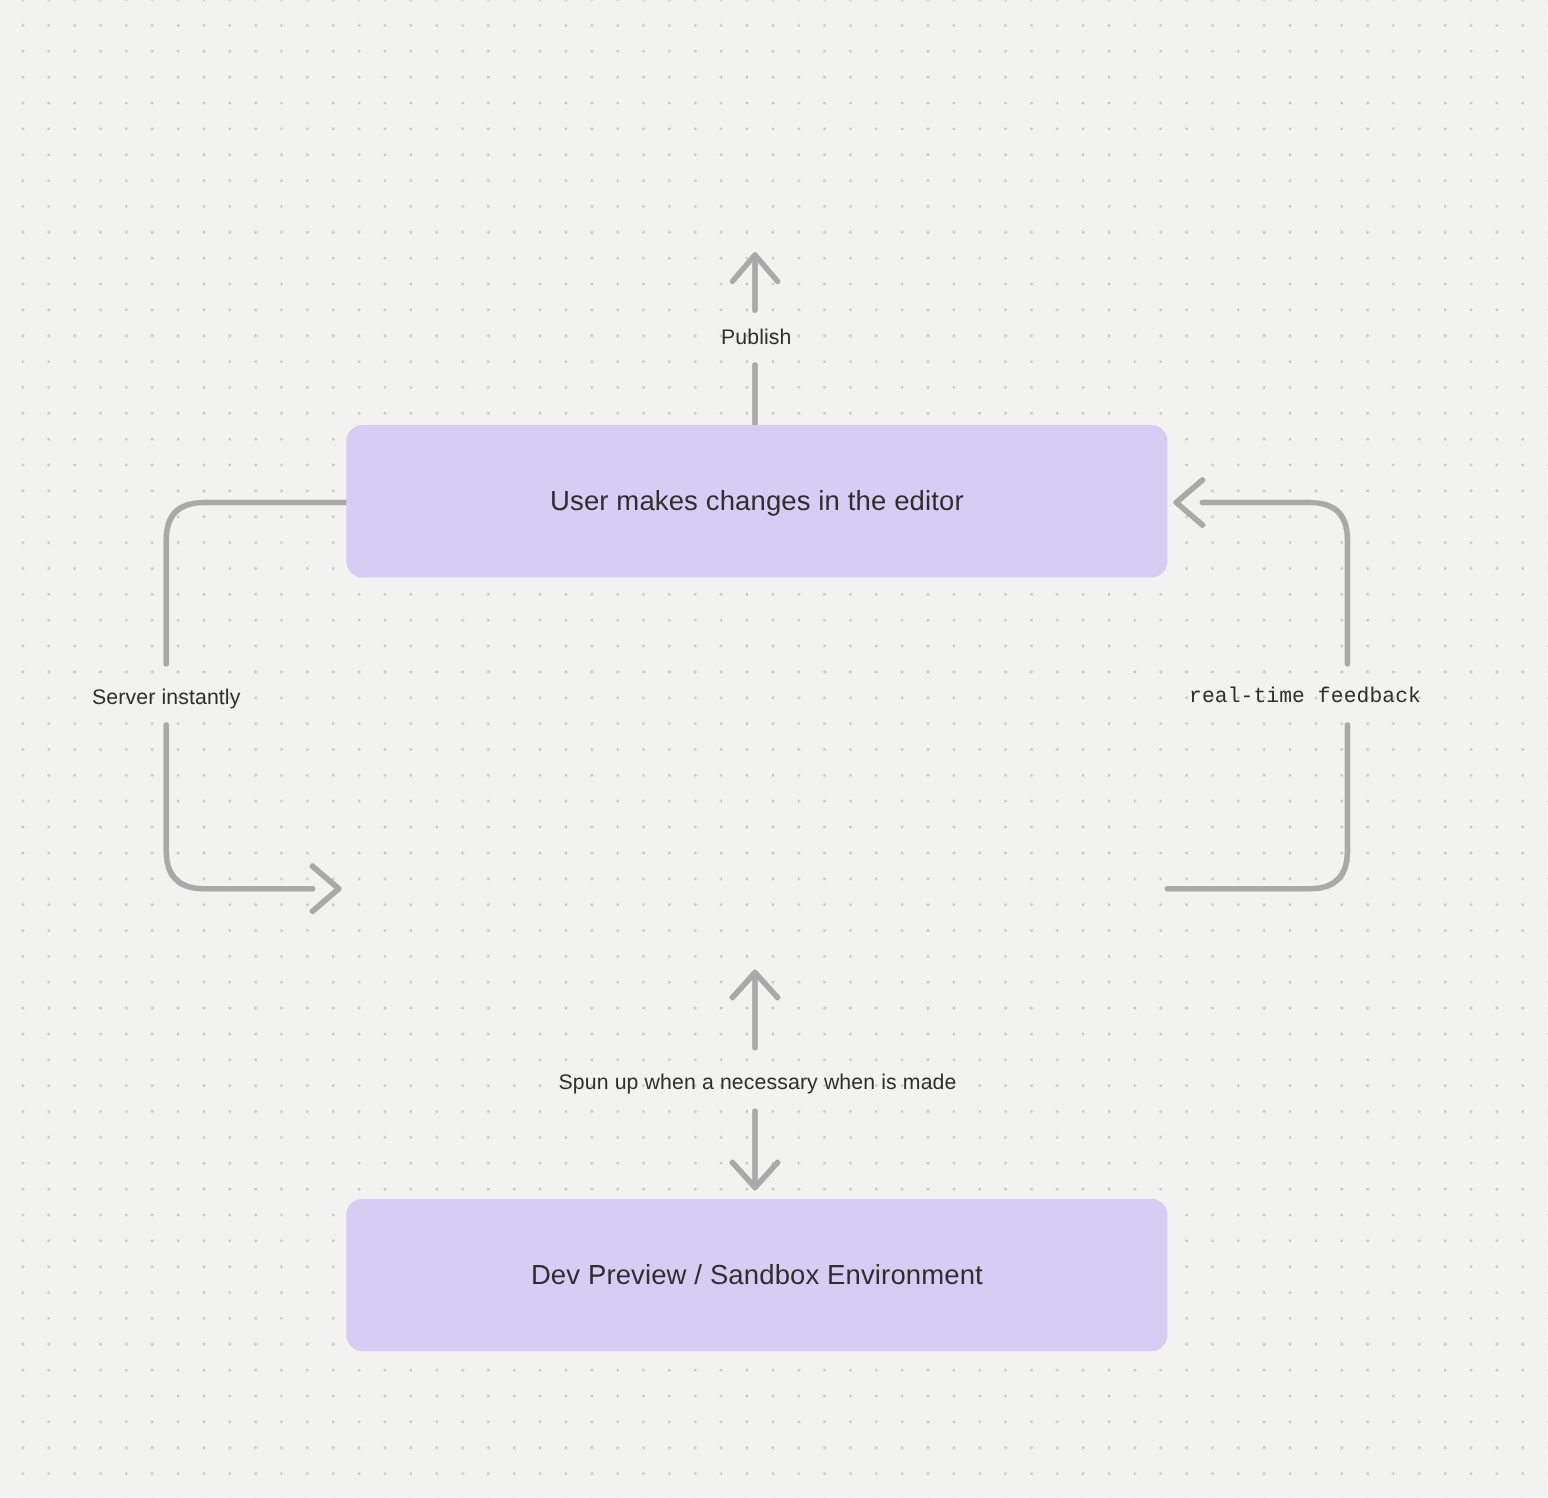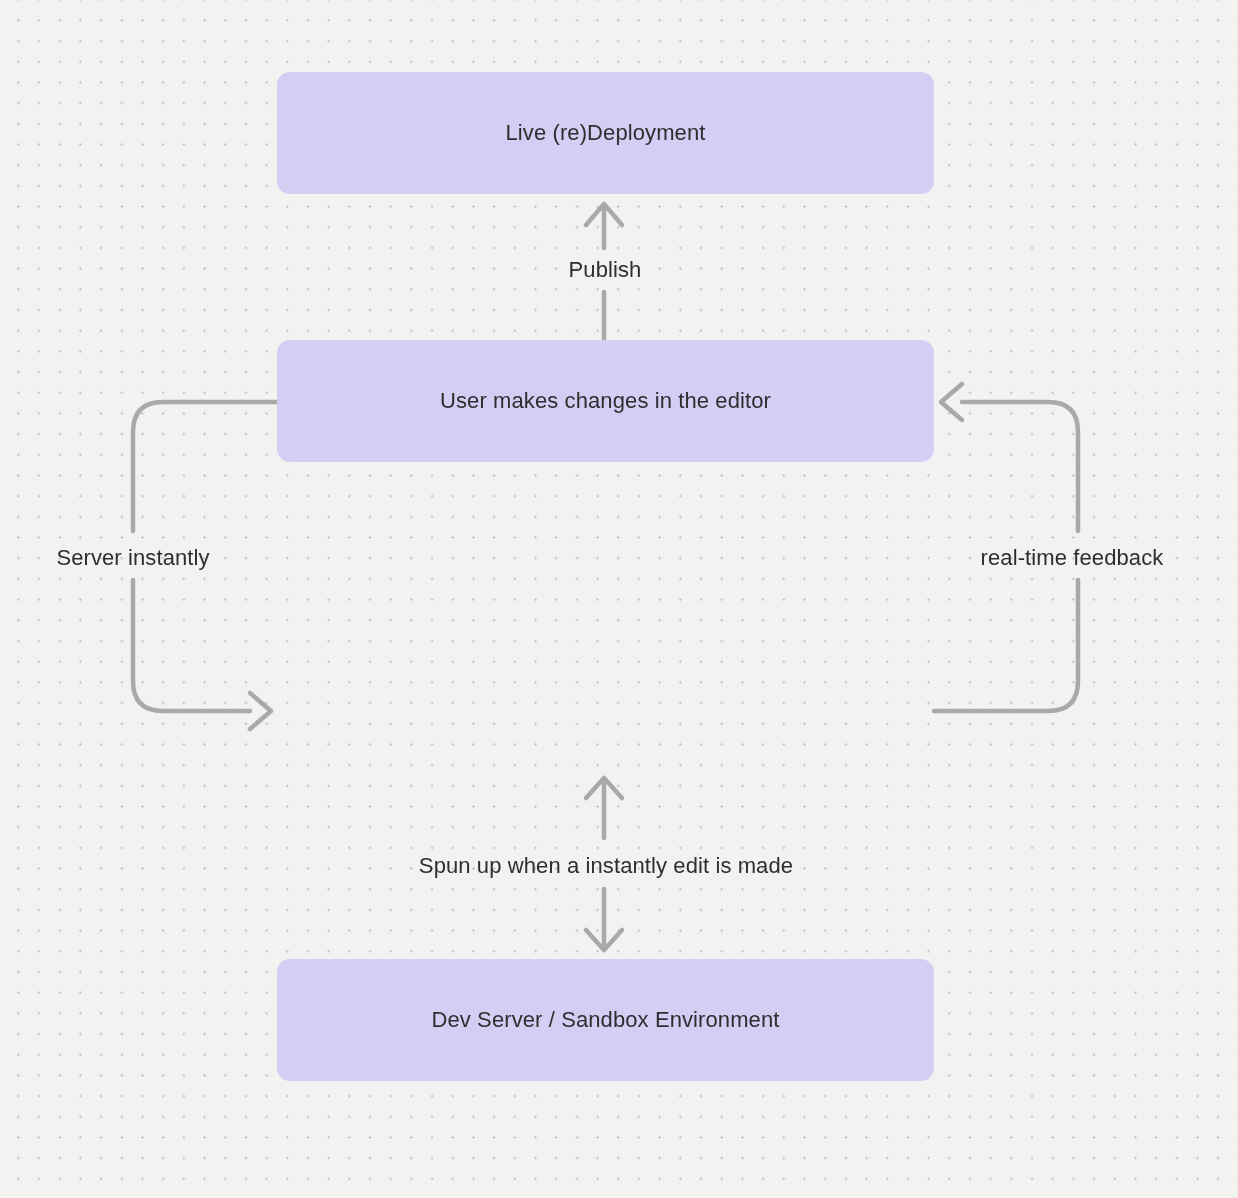--- a/index.html
+++ b/index.html
@@ -41,21 +41,21 @@
     display: flex;
     align-items: center;
     justify-content: center;
     font-size: 22px;
     color: #2e2e2e;
     letter-spacing: 0.1px;
   }
   .edge-label {
     position: absolute;
     transform: translate(-50%, -50%);
-    font-size: 22px;
+    font-size: 17px;
     color: #2e2e2e;
     white-space: nowrap;
     letter-spacing: 0.1px;
   }
 </style>
 </head>
 <body>
 
 <div class="canvas">
 
@@ -80,34 +80,31 @@
     </g>
 
     <g>
       <path d="M 604 780 L 604 838"></path>
       <path d="M 586 798 L 604 778 L 622 798"></path>
       <path d="M 604 889 L 604 947"></path>
       <path d="M 586 930 L 604 950 L 622 930"></path>
     </g>
   </svg>
 
-  <div class="node" style="left:277px; top:72px;">
-    <span>Live (re)Deployment</span>
-  </div>
 
   <div class="node" style="left:277px; top:340px;align-items:center;">
     <span>User makes changes in the editor</span>
   </div>
 
 
   <div class="node" style="left:277px; top:959px;">
-    <span>Dev Server / Sandbox Environment</span>
+    <span>Dev Preview / Sandbox Environment</span>
   </div>
 
   <div class="edge-label" style="left:605px; top:270px;">Publish</div>
 
   <div class="edge-label" style="left:133px; top:558px;">Server instantly</div>
 
-  <div class="edge-label" style="left:1072px; top:558px;">real-time feedback</div>
+  <div class="edge-label" style="left:1044px; top:558px;font-family:Liberation Mono, monospace;">real-time feedback</div>
 
-  <div class="edge-label" style="left:606px; top:866px;">Spun up when a instantly edit is made</div>
+  <div class="edge-label" style="left:606px; top:866px;">Spun up when a necessary when is made</div>
 
 </div>
 
 </body></html>

